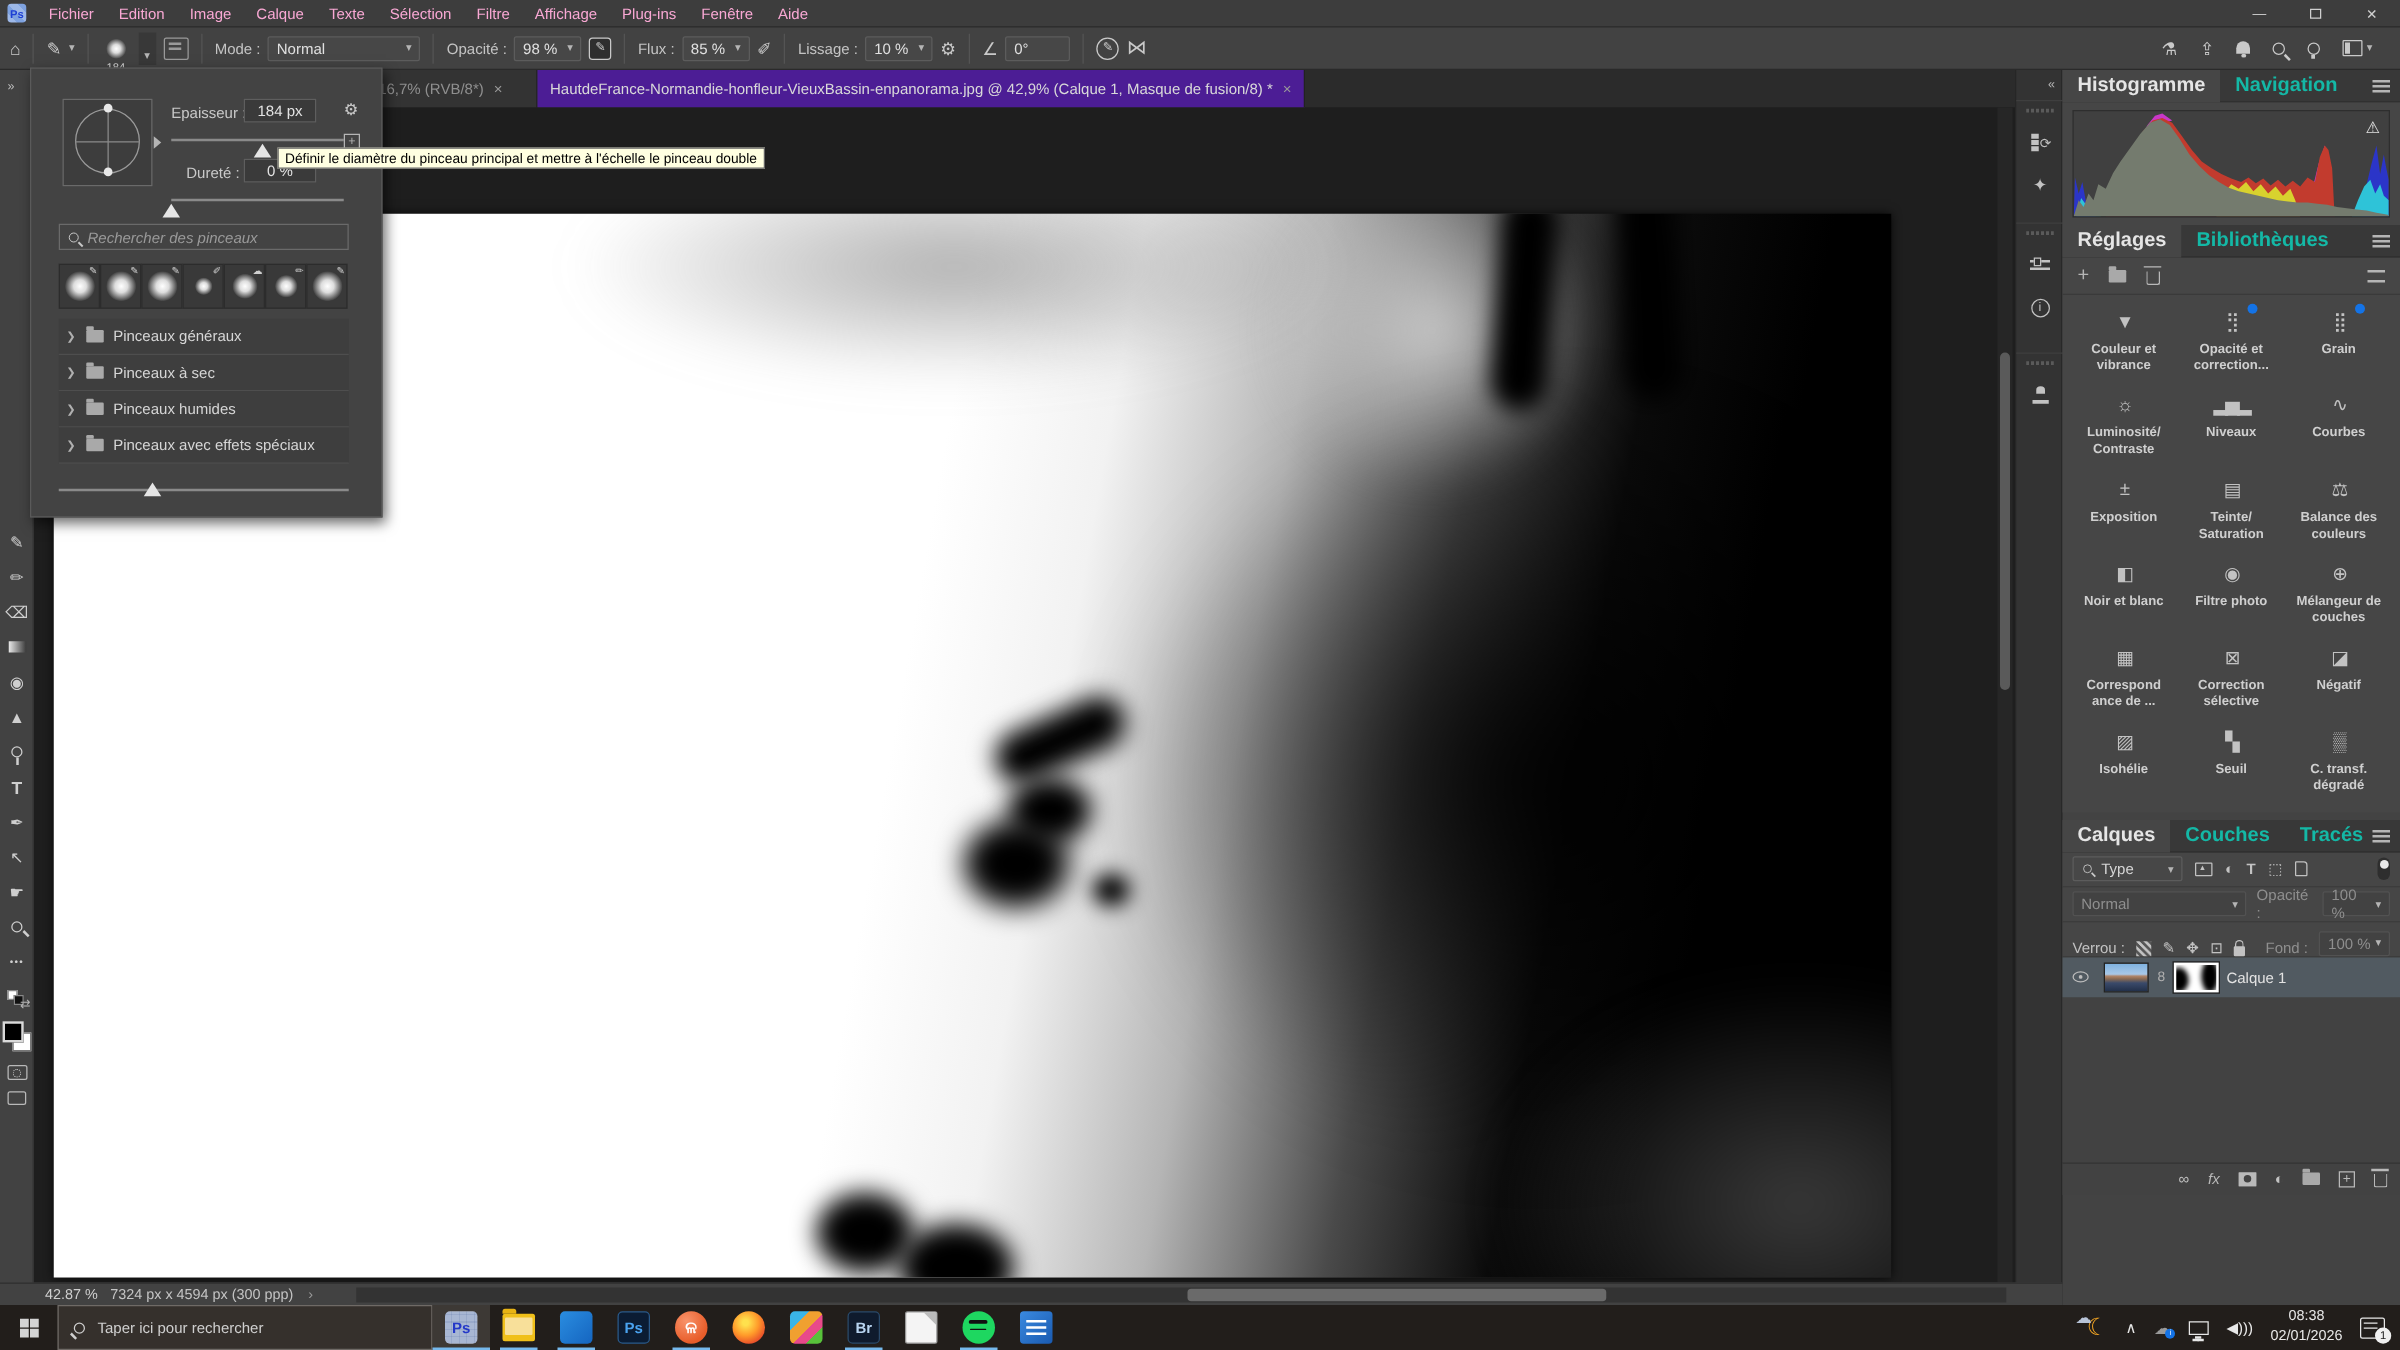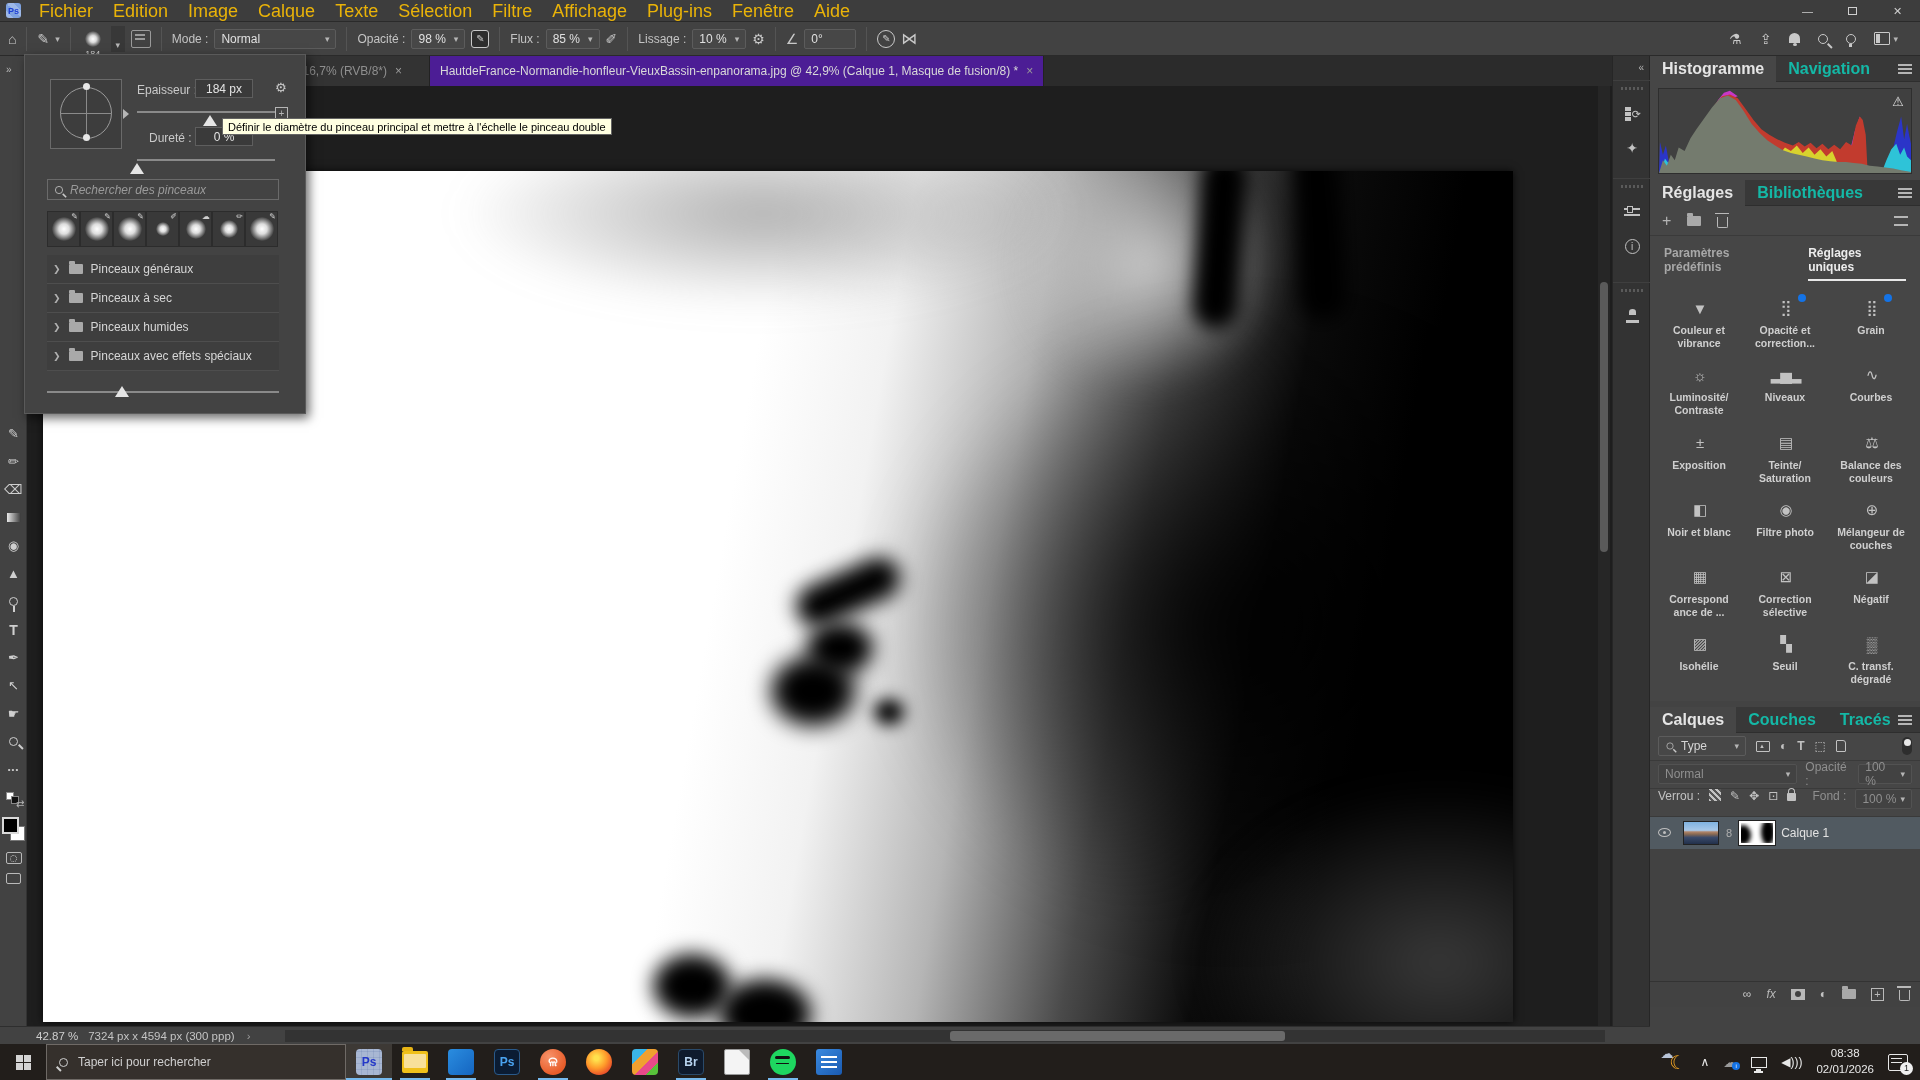--- a/index.html
+++ b/index.html
@@ -4,21 +4,21 @@
 <style>
   *{box-sizing:border-box;margin:0;padding:0;font-family:"Liberation Sans","DejaVu Sans",sans-serif}
   html,body{width:1920px;height:1080px;overflow:hidden;background:#1e1e1e}
   #app{position:relative;width:1920px;height:1080px;background:#1e1e1e;color:#d6d6d6;font-size:12px}
   .abs{position:absolute}
   
   #menubar{left:0;top:0;width:1920px;height:22px;background:#3d3d3d;display:flex;align-items:center;border-bottom:1px solid #2a2a2a}
   .pslogo{width:15px;height:15px;margin:0 8px 0 6px;border-radius:3px;background:
     linear-gradient(45deg,#9db8e8 25%,#7ea2e0 25%,#7ea2e0 50%,#9db8e8 50%,#9db8e8 75%,#7ea2e0 75%);
     color:#1d3fd4;font-size:9px;font-weight:bold;display:flex;align-items:center;justify-content:center}
-  .menu-item{padding:0 10px;height:22px;line-height:22px;color:#eab308;font-size:18px;cursor:default}
+  .menu-item{padding:0 10px;height:22px;line-height:22px;color:#f9a8d4;font-size:12px;cursor:default}
   #winbtns{right:0;top:0;height:22px;display:flex}
   .winbtn{width:45px;height:22px;display:flex;align-items:center;justify-content:center;color:#cfcfcf;font-size:11px}
   .restore-glyph{width:9px;height:8px;border:1px solid #cfcfcf;position:relative;background:#3d3d3d}
   .restore-glyph:before{content:"";position:absolute;left:2px;top:-3px;width:9px;height:8px;border:1px solid #cfcfcf;z-index:-1}
   
   #optionsbar{left:0;top:22px;width:1920px;height:34px;background:#424242;border-bottom:1px solid #2a2a2a;display:flex;align-items:center;gap:6px;padding:0 8px}
   .sep{width:1px;height:24px;background:#545454;margin:0 4px}
   .opt-ic{color:#c9c9c9;font-size:14px;line-height:1}
   .chev{color:#b5b5b5;font-size:9px}
   .field{height:20px;background:#474747;border:1px solid #5c5c5c;border-radius:2px;display:flex;align-items:center;padding:0 6px;color:#e0e0e0}
@@ -154,21 +154,21 @@
   .type-dd{width:88px;height:20px;background:#474747;border:1px solid #5c5c5c;border-radius:2px;display:flex;align-items:center;gap:6px;padding:0 6px}
   .f-ic{color:#c2c2c2;font-size:12px}
   .pic-ic{width:14px;height:11px;border:1px solid #c2c2c2;border-radius:1px;position:relative;overflow:hidden}
   .pic-ic:before{content:"▲";position:absolute;left:2px;top:1px;font-size:6px;color:#c2c2c2}
   .page-ic{width:10px;height:12px;border:1px solid #c2c2c2;border-radius:1px 3px 1px 1px}
   .pill{margin-left:auto;width:10px;height:18px;border-radius:5px;background:#2e2e2e;position:relative}
   .pill:before{content:"";position:absolute;left:1.5px;top:1.5px;width:7px;height:7px;border-radius:50%;background:#e8e8e8}
   .blend-row{height:28px;display:flex;align-items:center;gap:8px;padding:0 8px;background:#464646;border-bottom:1px solid #3a3a3a}
   .dd{height:20px;background:#424242;border:1px solid #525252;border-radius:2px;display:flex;align-items:center;padding:0 6px;color:#8f8f8f}
   .dim{color:#8f8f8f}
-  .lock-row{height:28px;display:flex;align-items:flex-start;gap:9px;padding:0 8px;background:#464646;border-bottom:1px solid #3a3a3a;color:#c2c2c2}
+  .lock-row{height:28px;display:flex;align-items:flex-end;gap:9px;padding:0 8px;background:#464646;border-bottom:1px solid #3a3a3a;color:#c2c2c2}
   .cb-ic{width:12px;height:12px;background:
      linear-gradient(45deg,#c2c2c2 25%,#555 25%,#555 50%,#c2c2c2 50%,#c2c2c2 75%,#555 75%);background-size:6px 6px}
   .lock-ic{width:9px;height:8px;background:#c2c2c2;border-radius:1px;position:relative;margin-top:4px}
   .lock-ic:before{content:"";position:absolute;left:1px;top:-5px;width:5px;height:5px;border:1.5px solid #c2c2c2;border-bottom:none;border-radius:4px 4px 0 0}
   .lrow{height:32px;display:flex;align-items:center;gap:6px;padding:0 6px 0 8px}
   .lrow.sel{background:#515a61}
   .eye{width:13px;height:9px;border:1.5px solid #bdbdbd;border-radius:50%;position:relative;margin-right:6px}
   .eye:before{content:"";position:absolute;left:3.5px;top:2px;width:3px;height:3px;border-radius:50%;background:#bdbdbd}
   .lthumb{width:36px;height:24px;border:1px solid #222;background:
      linear-gradient(to bottom,#7fb2e0 0%,#a8c8e8 38%,#b0856a 45%,#8a6a52 55%,#3a4a6a 70%,#22304a 100%)}
@@ -525,24 +525,20 @@
         <div class="ptab on">Réglages</div>
         <div class="ptab off">Bibliothèques</div>
         <div class="pmenu"></div>
       </div>
       <div class="adj-toolrow">
         <span style="font-size:16px">+</span>
         <span class="folder-ic"></span>
         <span class="trash"></span>
         <span class="listic"></span>
       </div>
-      <div class="subtabs">
-        <span class="subtab off">Paramètres prédéfinis</span>
-        <span class="subtab on">Réglages uniques</span>
-      </div>
       <div id="adj-grid">
         <div class="adj">
             <span class="adj-ic">▼</span>
             <span class="adj-lb">Couleur et vibrance</span>
           </div>
         <div class="adj">
             <span class="newdot"></span>
             <span class="adj-ic">⣻</span>
             <span class="adj-lb">Opacité et correction...</span>
           </div>

